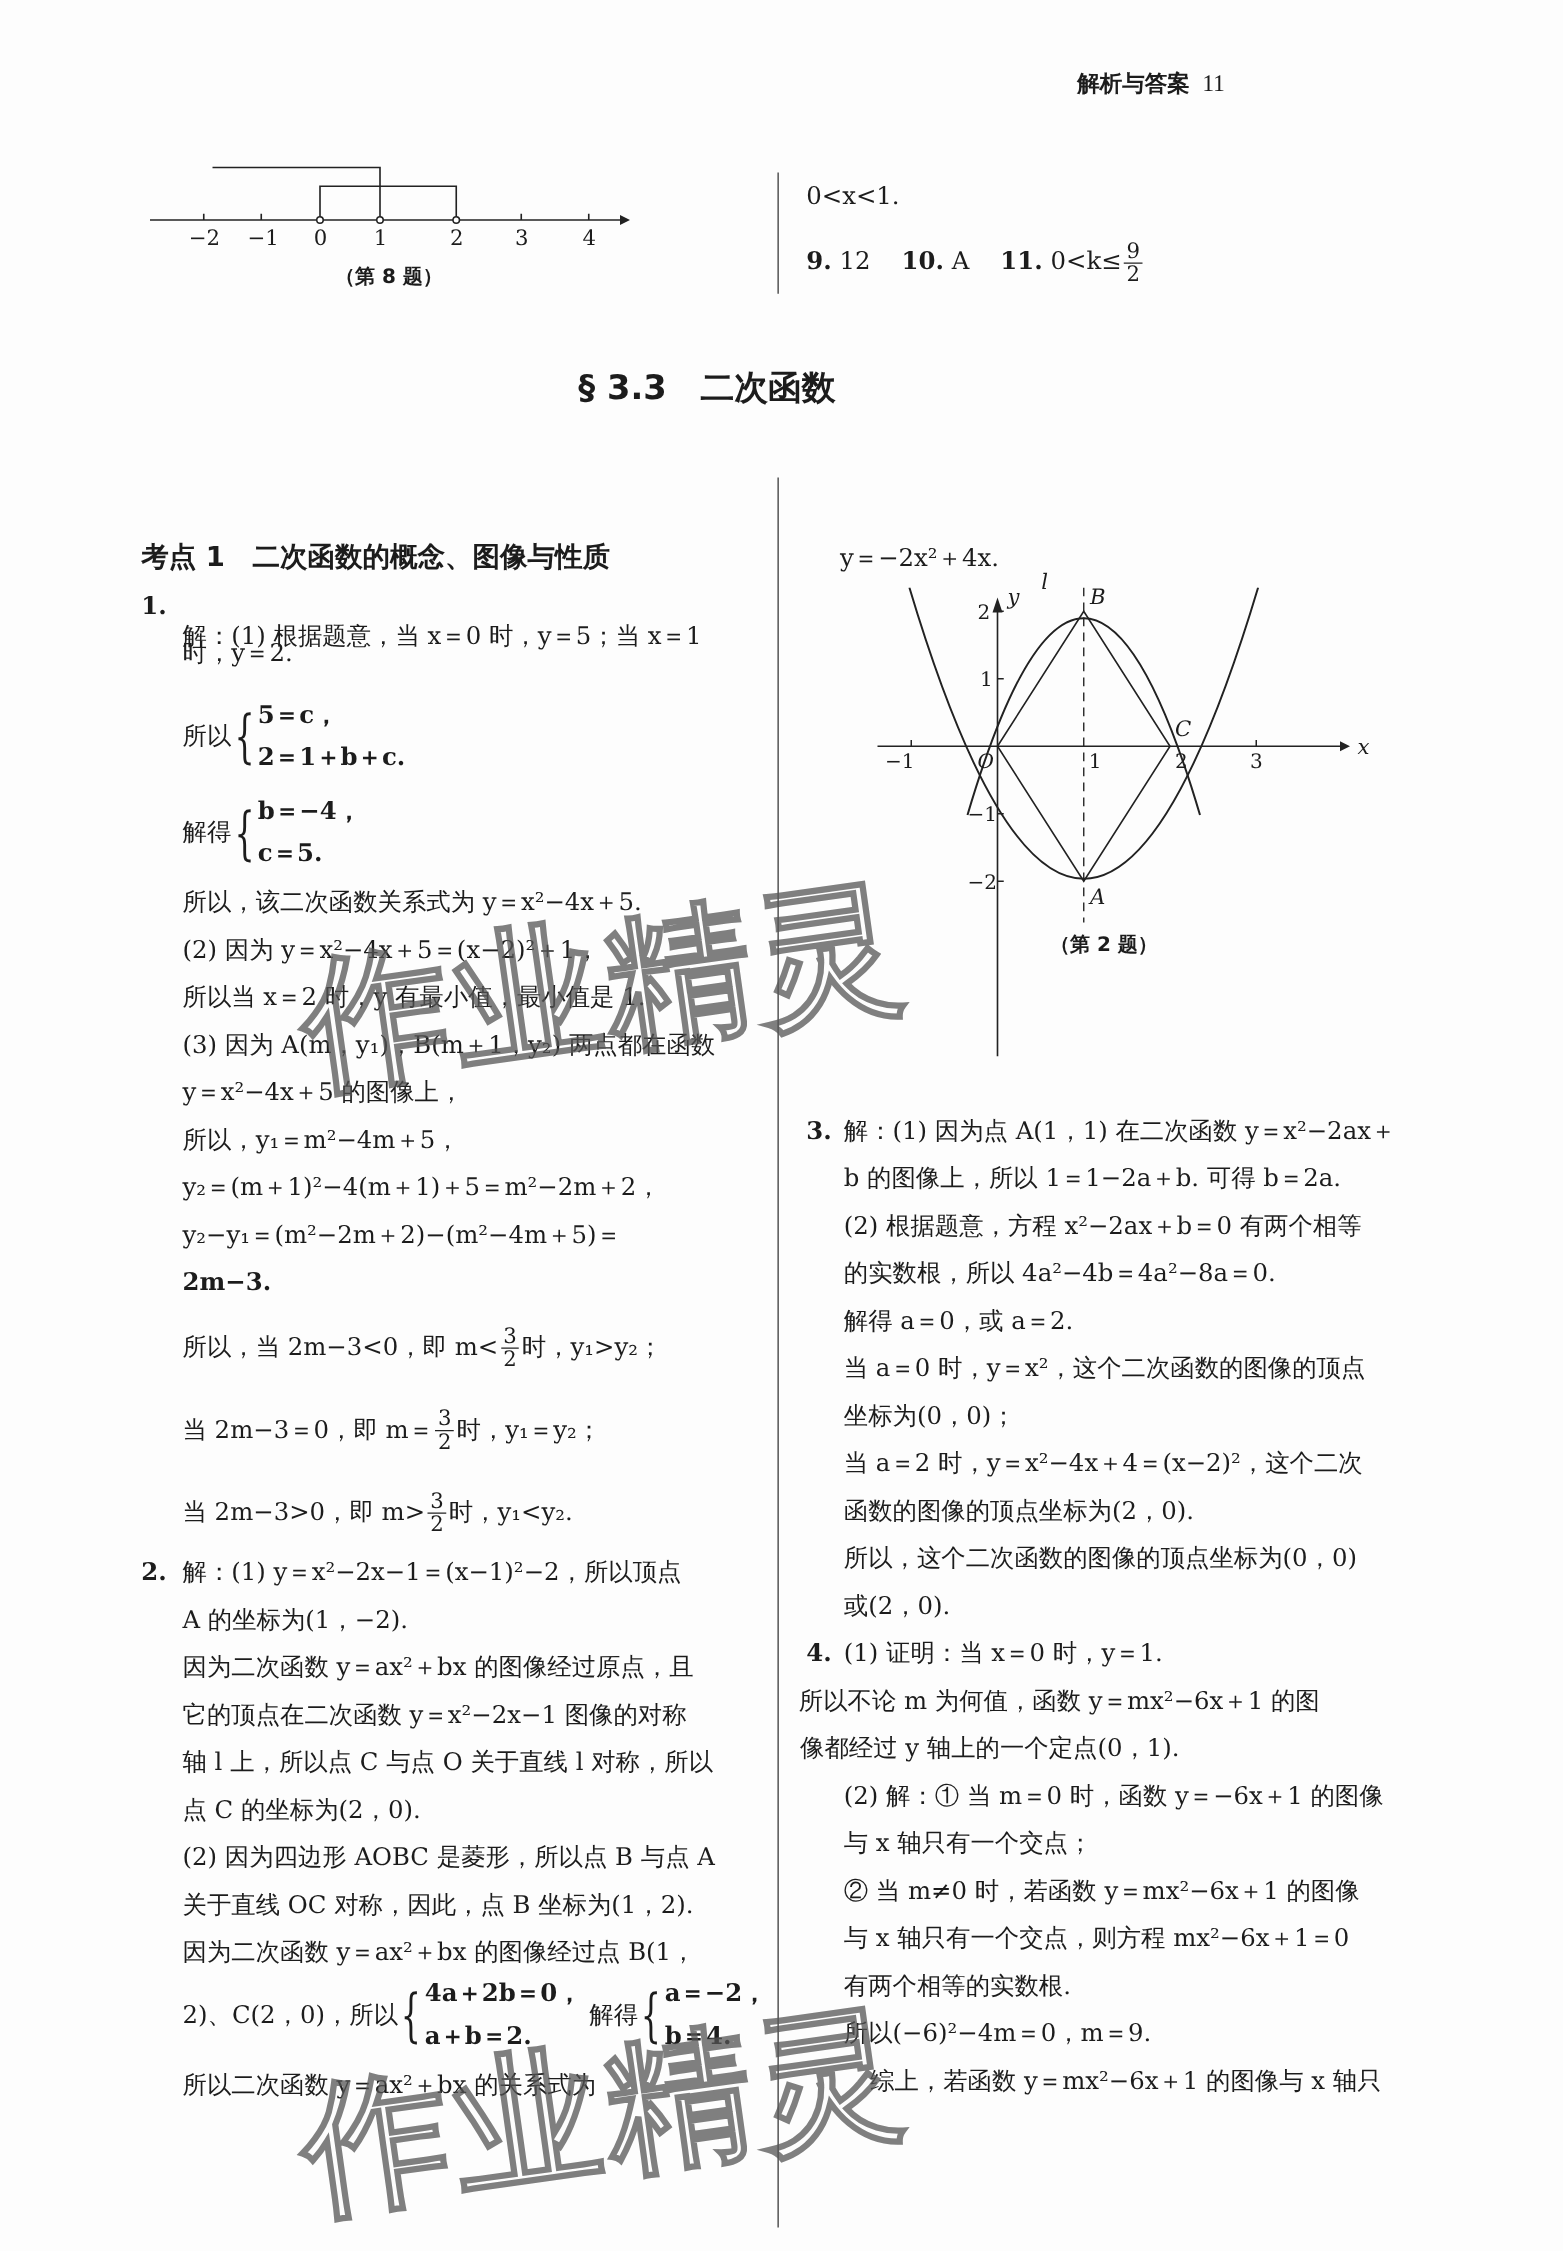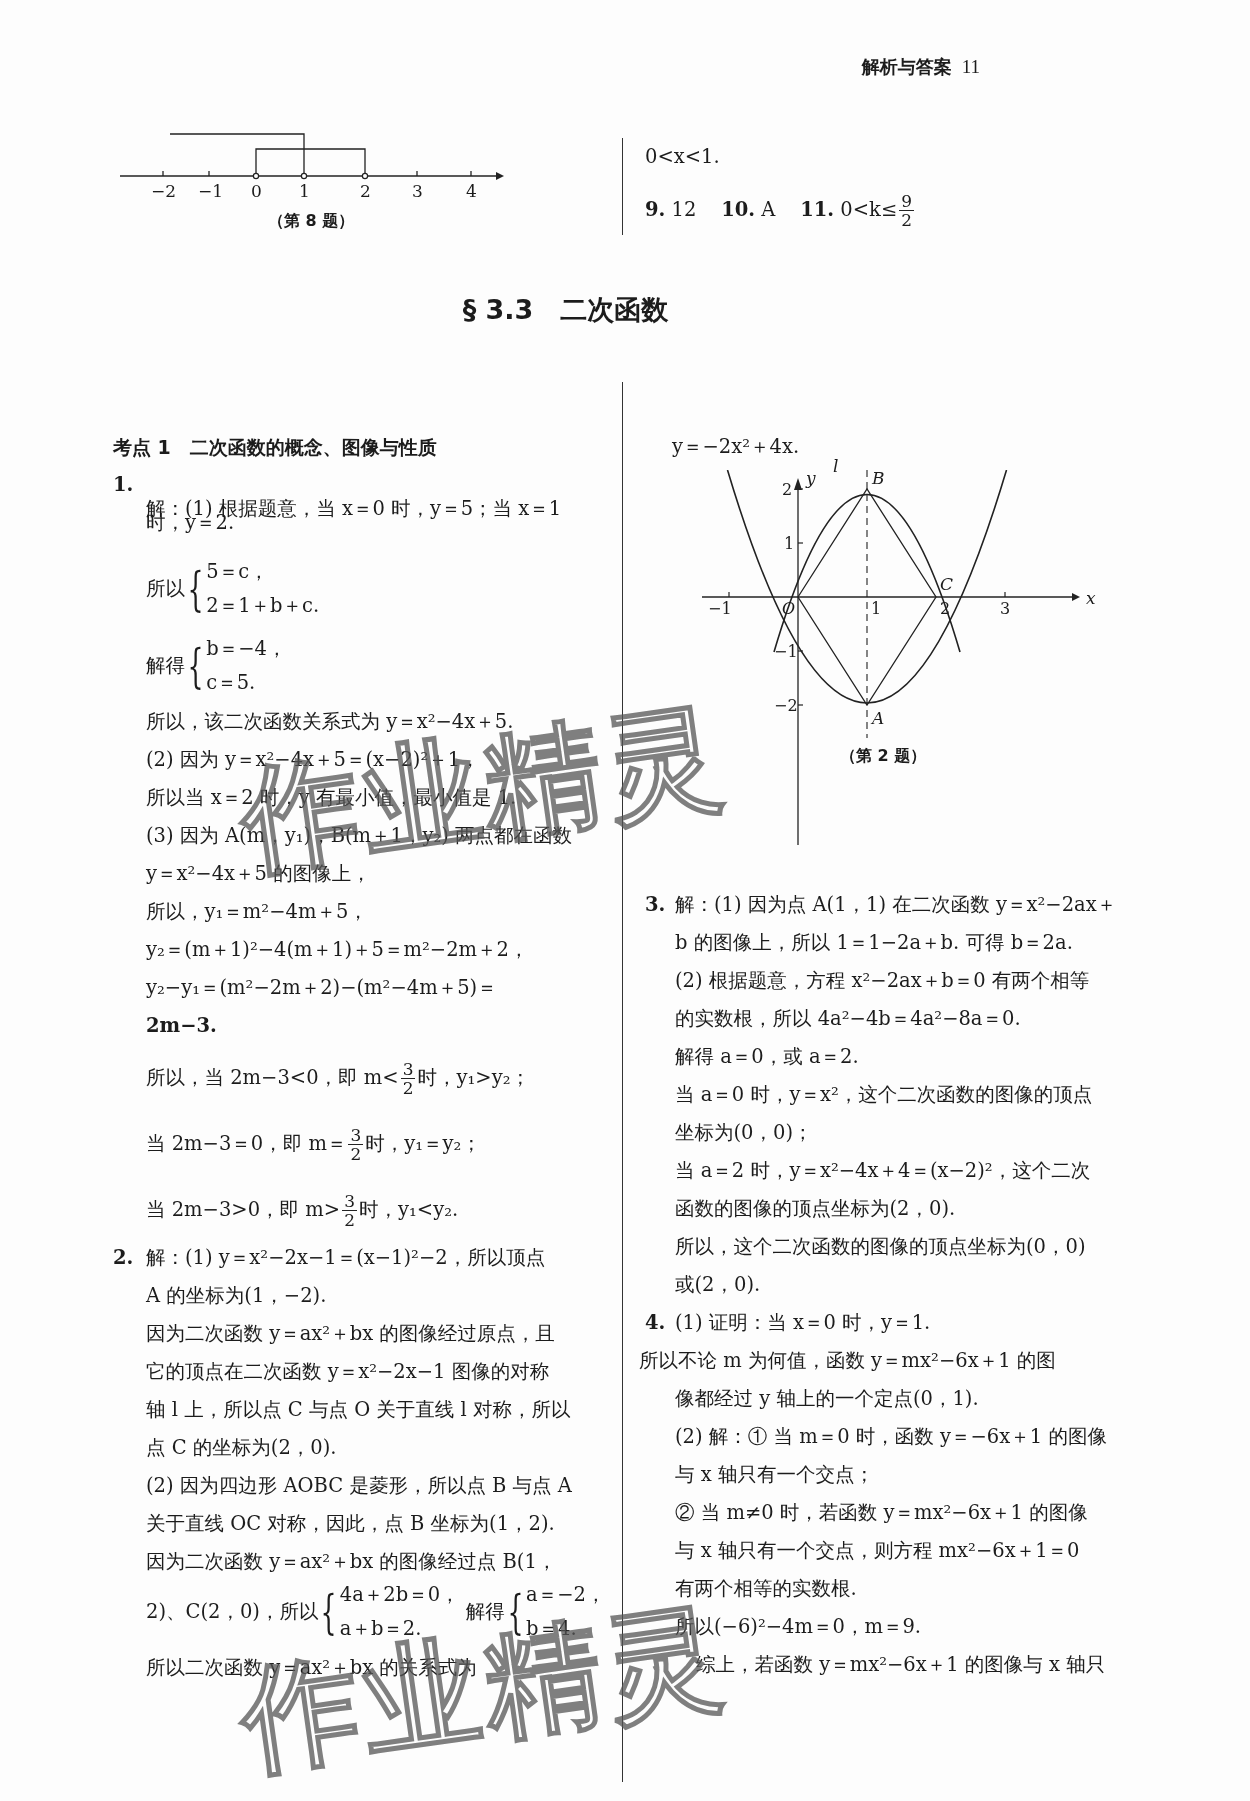--- a/index.html
+++ b/index.html
@@ -4,29 +4,29 @@
 <style>
   html, body { margin:0; padding:0; }
   body { width:1250px; height:1801px; background:#fdfdfd; position:relative; overflow:hidden;
          font-family:"DejaVu Serif","Liberation Serif",serif; color:#1c1c1c; }
   .abs { position:absolute; }
   .header { top:55px; right:270px; font-family:"DejaVu Sans","Liberation Sans",sans-serif; font-size:18px; font-weight:bold; }
   .header .pn { font-family:"Liberation Serif",serif; font-weight:normal; margin-left:10px; font-size:19px; }
   .vline { position:absolute; width:1px; background:#333; }
   .line { position:absolute; font-size:19.5px; white-space:nowrap; line-height:24px; }
   .bold { font-weight:bold; }
-  .sect { font-family:"DejaVu Sans","Liberation Sans",sans-serif; font-weight:bold; font-size:19px; }
+  .sect { font-family:"DejaVu Sans","Liberation Sans",sans-serif; font-weight:bold; font-size:22px; }
   .title { top:292px; left:0; width:1131px; text-align:center; font-size:27px; font-weight:bold; font-family:"DejaVu Sans","Liberation Sans",sans-serif; }
   .cap { font-family:"DejaVu Sans","Liberation Sans",sans-serif; font-weight:bold; font-size:16px; }
   .frac { display:inline-block; vertical-align:middle; text-align:center; font-size:17px; line-height:18px; margin:0 2px; }
   .frac .n { display:block; border-bottom:1px solid #222; padding:0 2px; }
   .frac .d { display:block; padding:0 2px; }
   .brace { display:inline-block; vertical-align:middle; font-size:46px; line-height:46px; transform:scaleX(0.55); margin:0 -4px; }
   .sys { display:inline-block; vertical-align:middle; line-height:34px; }
-  .sys span { display:block; }
+  .sys span { display:block;font-weight:bold; }
   .wm { position:absolute; font-family:"DejaVu Sans",sans-serif; font-weight:bold; color:transparent;
         -webkit-text-stroke:1.3px #555; font-size:118px; letter-spacing:4px; transform:rotate(-8deg); opacity:.75; }
 </style>
 </head>
 <body>
 
 <div class="abs header">
   <span>解析与答案</span><span class="pn">11</span>
 </div>
 
@@ -179,21 +179,21 @@
 <div class="line" style="left:675px; top:1083px;">当 a＝0 时，y＝x²，这个二次函数的图像的顶点</div>
 <div class="line" style="left:675px; top:1121px;">坐标为(0，0)；</div>
 <div class="line" style="left:675px; top:1159px;">当 a＝2 时，y＝x²−4x＋4＝(x−2)²，这个二次</div>
 <div class="line" style="left:675px; top:1197px;">函数的图像的顶点坐标为(2，0).</div>
 <div class="line" style="left:675px; top:1235px;">所以，这个二次函数的图像的顶点坐标为(0，0)</div>
 <div class="line" style="left:675px; top:1273px;">或(2，0).</div>
 
 <div class="line bold" style="left:645px; top:1311px;">4.</div>
 <div class="line" style="left:675px; top:1311px;">(1) 证明：当 x＝0 时，y＝1.</div>
 <div class="line" style="left:639px; top:1349px;">所以不论 m 为何值，函数 y＝mx²−6x＋1 的图</div>
-<div class="line" style="left:675px; top:1387px;">像都经过 y 轴上的一个定点(0，1).</div>
+<div class="line" style="left:640px; top:1387px;">像都经过 y 轴上的一个定点(0，1).</div>
 <div class="line" style="left:675px; top:1425px;">(2) 解：① 当 m＝0 时，函数 y＝−6x＋1 的图像</div>
 <div class="line" style="left:675px; top:1463px;">与 x 轴只有一个交点；</div>
 <div class="line" style="left:675px; top:1501px;">② 当 m≠0 时，若函数 y＝mx²−6x＋1 的图像</div>
 <div class="line" style="left:675px; top:1539px;">与 x 轴只有一个交点，则方程 mx²−6x＋1＝0</div>
 <div class="line" style="left:675px; top:1577px;">有两个相等的实数根.</div>
 <div class="line" style="left:675px; top:1615px;">所以(−6)²−4m＝0，m＝9.</div>
 <div class="line" style="left:696px; top:1653px;">综上，若函数 y＝mx²−6x＋1 的图像与 x 轴只</div>
 
 <div class="wm" style="left:240px; top:710px;">作业精灵</div>
 <div class="wm" style="left:240px; top:1610px;">作业精灵</div>

